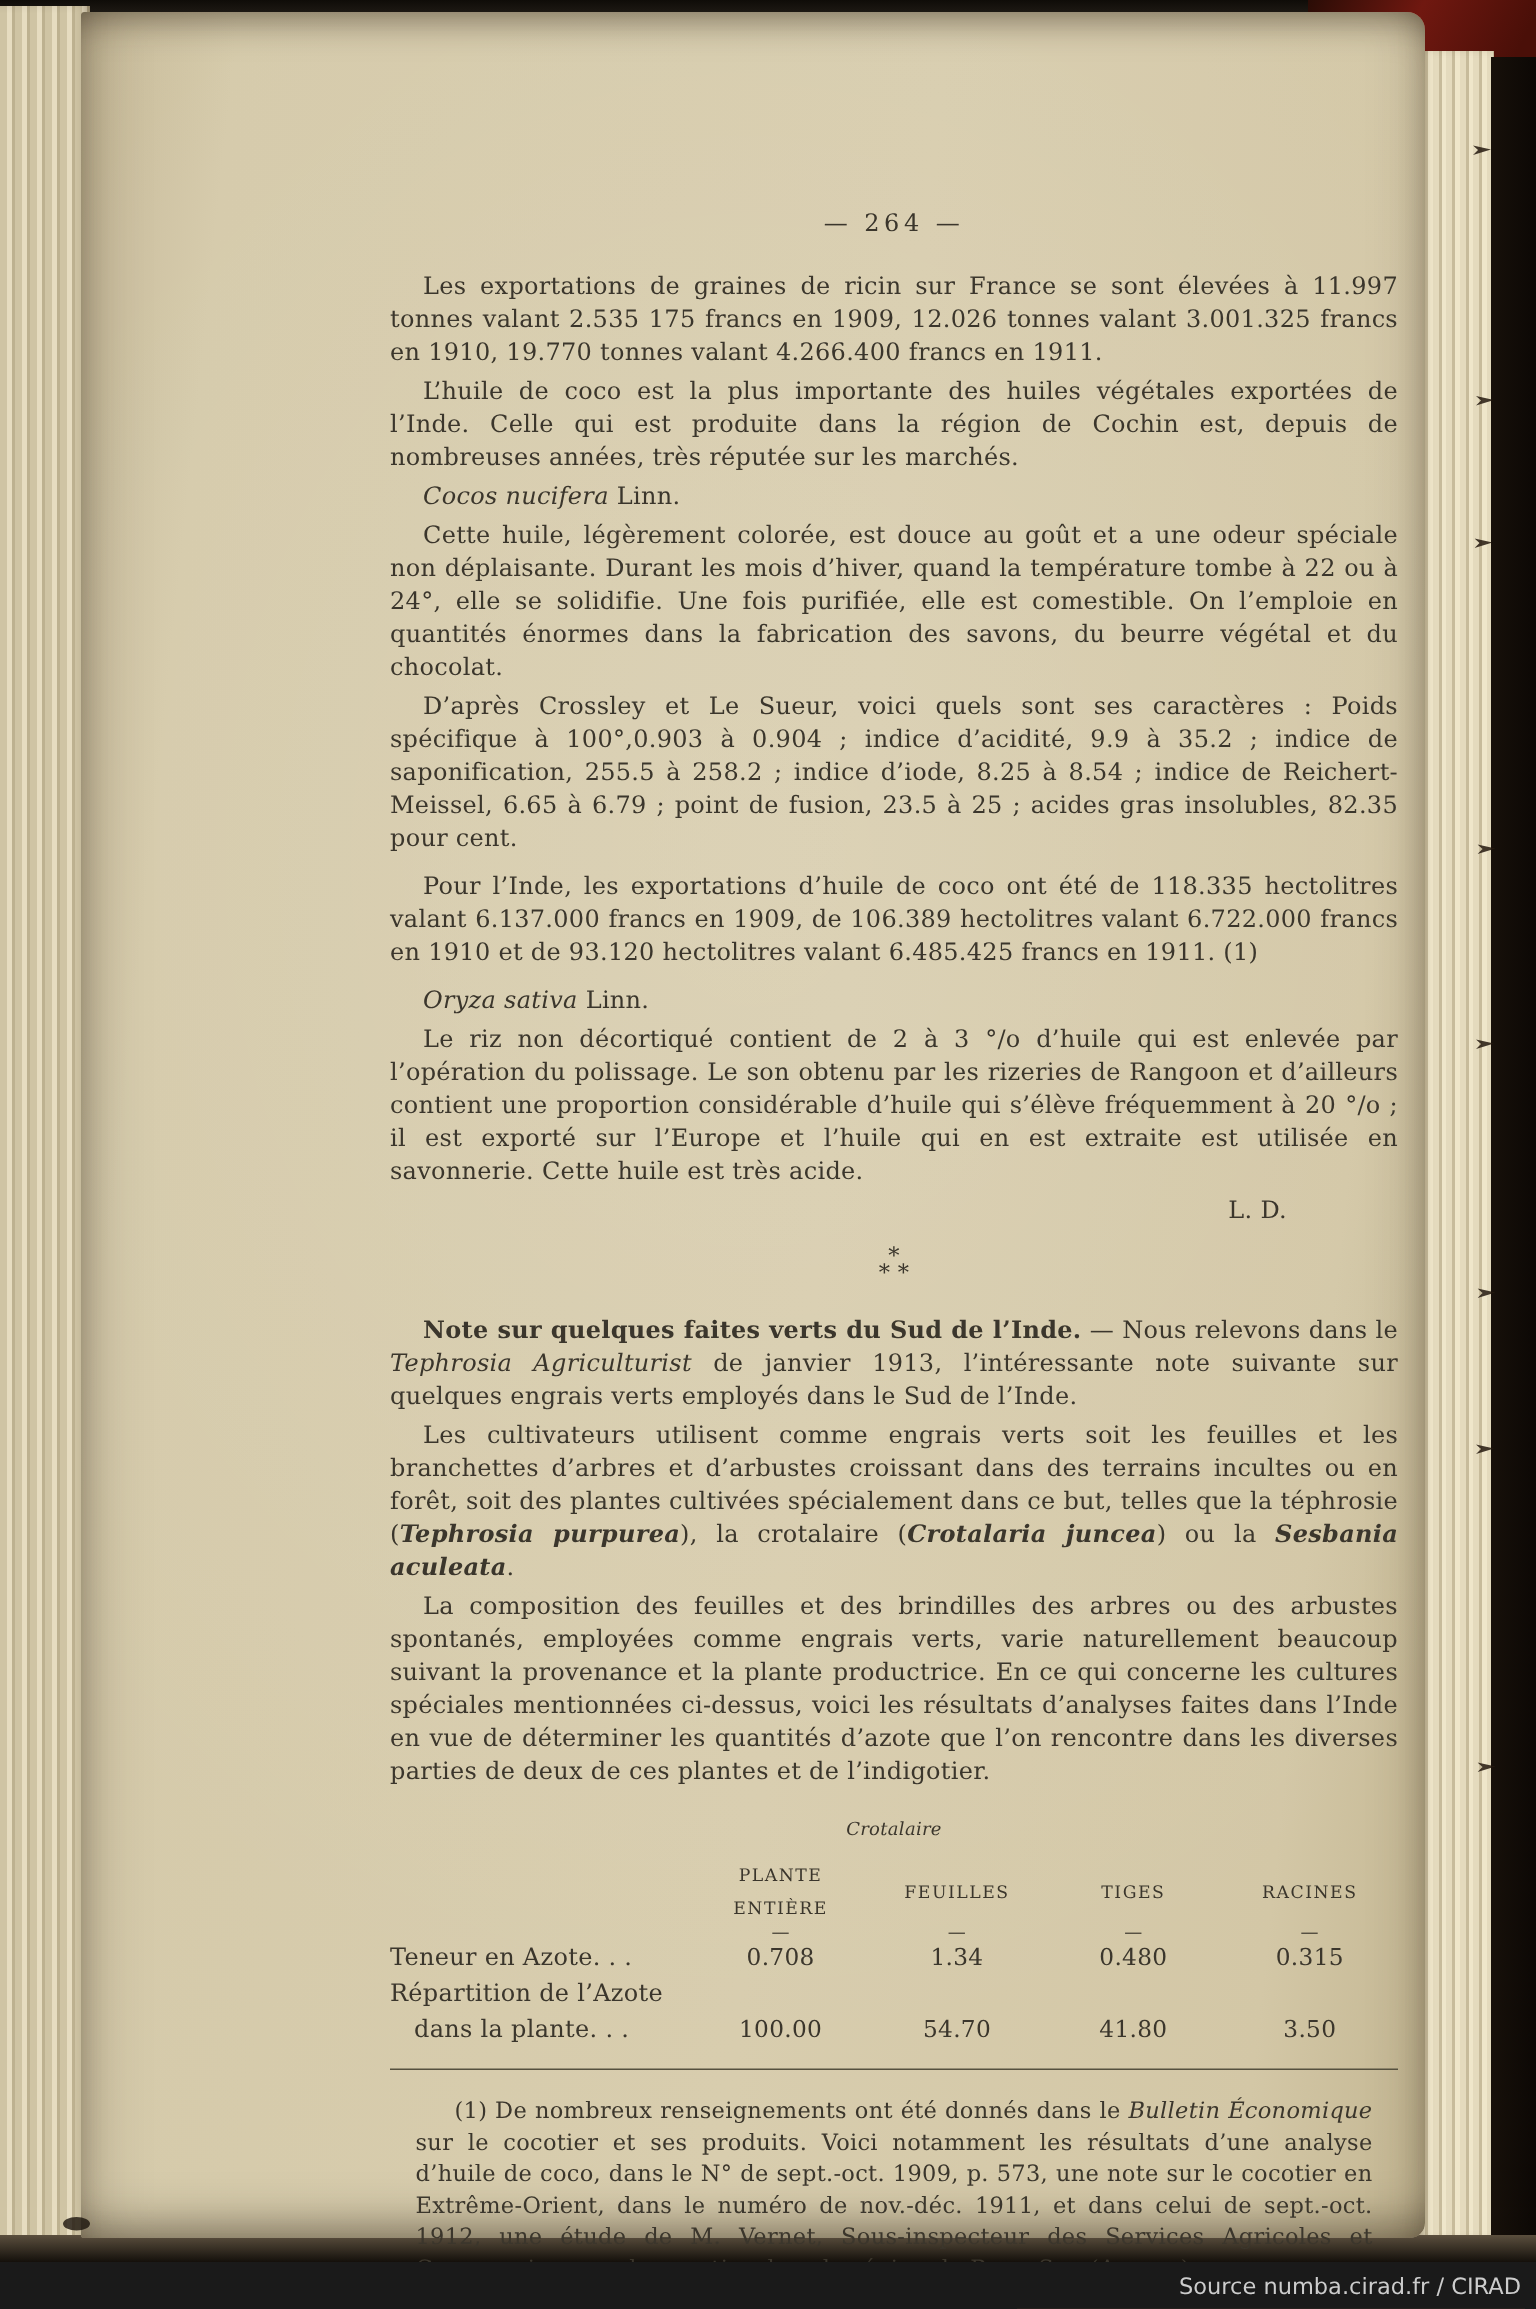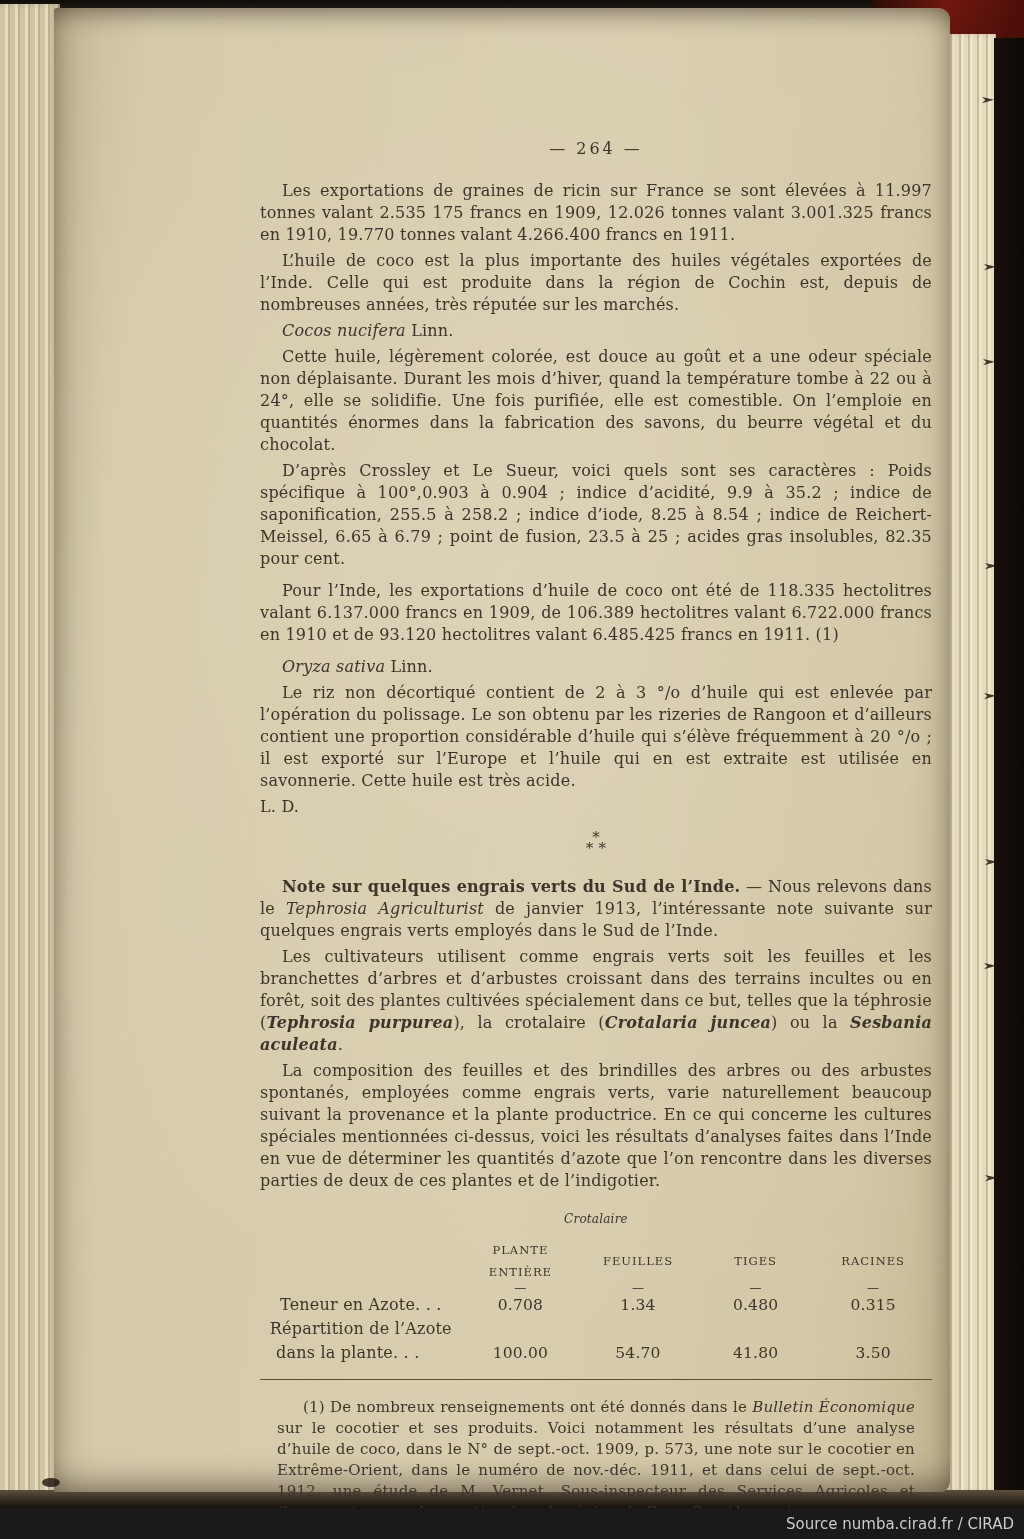--- a/index.html
+++ b/index.html
@@ -37,30 +37,30 @@
   .content { position:absolute; left:206px; top:0; width:672px;
              color:#3b362c; font-size:16px; line-height:22px;
              text-align:justify; letter-spacing:.2px; }
   .content p { margin:0 0 4px; }
   p.indent { text-indent:22px; }
   .page-number { text-align:center; margin:130px 0 20px; font-size:16px; letter-spacing:3px; }
   .it  { font-style:italic; }
   .spb { font-style:italic; font-weight:700; }
   .bld { font-weight:700; }
   .gap-top { margin-top:10px !important; }
-  .signature { padding-right:74px; margin:4px 0 14px; }
+  .signature { text-align:right; padding-right:74px; margin:4px 0 14px; }
   .separator { text-align:center; font-size:15px; line-height:11px; margin:10px 0 22px; }
 
   
   .tbl-title { text-align:center; font-style:italic; font-size:12px; margin:16px 0 8px; }
   table.an { width:100%; table-layout:fixed; border-collapse:collapse; }
   table.an td, table.an th { padding:1px 0; }
   th.colh { font-weight:normal; font-size:11.5px; letter-spacing:1px; text-align:center; }
   td.dash { text-align:center; font-size:12px; line-height:7px; }
-  td.lbl  { text-align:center; font-size:16px; }
+  td.lbl  { text-align:left; font-size:16px; }
   td.lbl2 { text-align:left; font-size:16px; padding-left:16px !important; }
   td.val  { text-align:center; font-size:15.5px; }
 
   .foot-rule { border:0; border-top:1.5px solid #55503e; margin:14px 0 10px; }
   .footnote { font-size:15px; line-height:21px; }
   .footnote p { margin:17px; }
   .fn-indent { text-indent:26px; }
 
   
   .ink-mark { position:absolute; width:12px; height:8px; background:#25190f; opacity:.85;
@@ -105,21 +105,21 @@
 
       <p class="indent">Le riz non décortiqué contient de 2 à 3 °/o d’huile qui est enlevée par l’opération du polissage. Le son obtenu par les rizeries de Rangoon et d’ailleurs contient une proportion considérable d’huile qui s’élève fréquemment à 20 °/o ; il est exporté sur l’Europe et l’huile qui en est extraite est utilisée en savonnerie. Cette huile est très acide.</p>
 
       <div class="signature">L. D.</div>
 
       <div class="separator">
         <div>*</div>
         <div>* *</div>
       </div>
 
-      <p class="indent"><span class="bld">Note sur quelques engrais verts du Sud de l’Inde.</span><span> — Nous relevons dans le </span><span class="it">Tephrosia Agriculturist</span><span> de janvier 1913, l’intéressante note suivante sur quelques engrais verts employés dans le Sud de l’Inde.</span></p>
+      <p class="indent"><span class="bld">Note sur quelques faites verts du Sud de l’Inde.</span><span> — Nous relevons dans le </span><span class="it">Tephrosia Agriculturist</span><span> de janvier 1913, l’intéressante note suivante sur quelques engrais verts employés dans le Sud de l’Inde.</span></p>
 
       <p class="indent"><span>Les cultivateurs utilisent comme engrais verts soit les feuilles et les branchettes d’arbres et d’arbustes croissant dans des terrains incultes ou en forêt, soit des plantes cultivées spécialement dans ce but, telles que la téphrosie (</span><span class="spb">Tephrosia purpurea</span><span>), la crotalaire (</span><span class="spb">Crotalaria juncea</span><span>) ou la </span><span class="spb">Sesbania aculeata</span><span>.</span></p>
 
       <p class="indent">La composition des feuilles et des brindilles des arbres ou des arbustes spontanés, employées comme engrais verts, varie naturellement beaucoup suivant la provenance et la plante productrice. En ce qui concerne les cultures spéciales mentionnées ci-dessus, voici les résultats d’analyses faites dans l’Inde en vue de déterminer les quantités d’azote que l’on rencontre dans les diverses parties de deux de ces plantes et de l’indigotier.</p>
 
       <div class="tbl-title">Crotalaire</div>
 
       <table class="an">
         <colgroup>
           <col style="width:30%">

